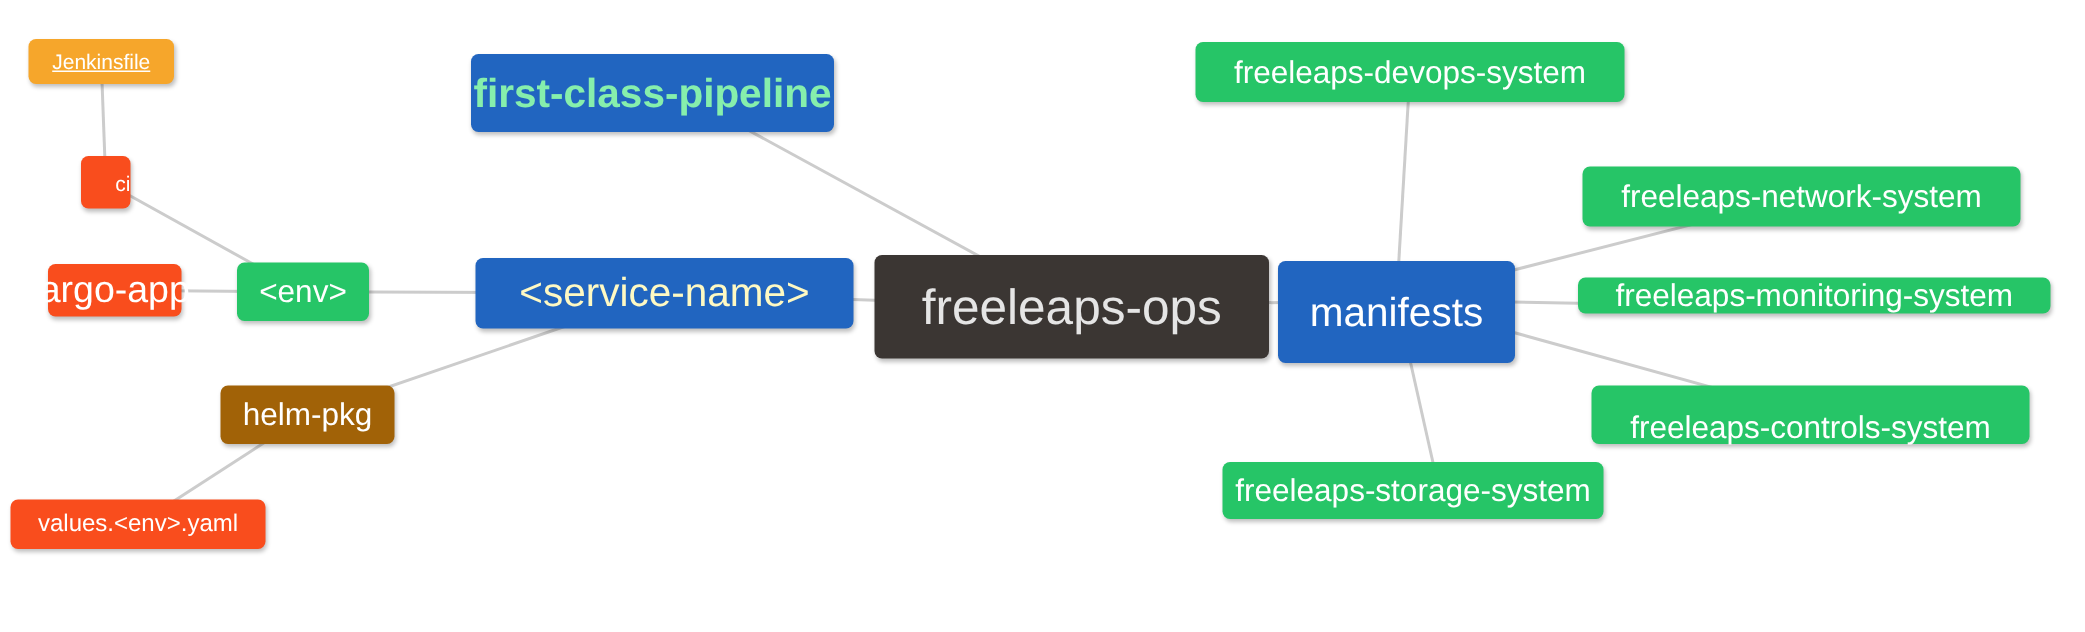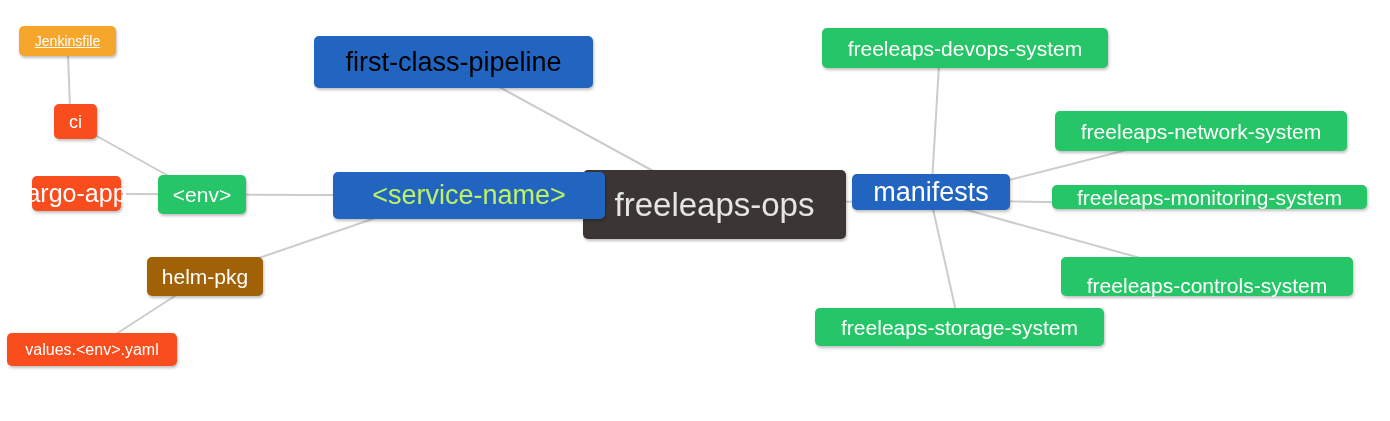--- a/index.html
+++ b/index.html
@@ -63,56 +63,56 @@
       <line x1="931" y1="200" x2="940" y2="48" stroke="#cccccc"></line>
       <line x1="931" y1="200" x2="1201" y2="131" stroke="#cccccc"></line>
       <line x1="931" y1="200" x2="1209.5" y2="205" stroke="#cccccc"></line>
       <line x1="931" y1="200" x2="1207" y2="276.5" stroke="#cccccc"></line>
       <line x1="931" y1="200" x2="959.5" y2="327" stroke="#cccccc"></line>
     </svg>
   <div class="node-layer">
       <div class="node" style="left: 583px; top: 170px; width: 263px; height: 69px; background: rgb(59, 54, 51); font-size: 33px; color: #e5e5e5;">
         <span class="node-label">freeleaps-ops</span>
       </div>
-      <div class="node" style="left: 314px; top: 36px; width: 279px; height: 52px; background: rgb(33, 101, 192); font-size: 27px; color: #000000;">
+      <div class="node" style="left: 314px; top: 36px; width: 242px; height: 52px; background: rgb(33, 101, 192); font-size: 27px; color: #86efac; font-weight: bold;">
         <span class="node-label">first-class-pipeline</span>
       </div>
-      <div class="node" style="left: 317px; top: 172px; width: 272px; height: 47px; background: rgb(33, 101, 192); font-size: 27px; color: #bef264; margin-left: 16px;">
+      <div class="node" style="left: 317px; top: 172px; width: 252px; height: 47px; background: rgb(33, 101, 192); font-size: 27px; color: #fef9c3;">
         <span class="node-label">&lt;service-name&gt;</span>
       </div>
-      <div class="node" style="left: 852px; top: 174px; width: 158px; height: 36px; background: rgb(33, 101, 192); font-size: 27px; color: rgb(255, 255, 255); text-align: center;">
+      <div class="node" style="left: 852px; top: 174px; width: 158px; height: 68px; background: rgb(33, 101, 192); font-size: 27px; color: rgb(255, 255, 255); text-align: center;">
         <span class="node-label">manifests</span>
       </div>
       <div class="node" style="left: 19px; top: 26px; width: 97px; height: 30px; background: rgb(246, 166, 43); font-size: 14px; color: rgb(255, 255, 255); text-decoration: underline;">
         <span class="node-label">Jenkinsfile</span>
       </div>
-      <div class="node" style="left: 54px; top: 104px; width: 43px; height: 35px; background: rgb(249, 77, 29); font-size: 18px; color: rgb(255, 255, 255);">
+      <div class="node" style="left: 54px; top: 104px; width: 33px; height: 35px; background: rgb(249, 77, 29); font-size: 14px; color: rgb(255, 255, 255); justify-content: flex-end;">
         <span class="node-label">ci</span>
       </div>
       <div class="node" style="left: 32px; top: 176px; width: 89px; height: 35px; background: rgb(249, 77, 29); font-size: 25px; color: rgb(255, 255, 255);">
         <span class="node-label">argo-app</span>
       </div>
       <div class="node" style="left: 158px; top: 175px; width: 88px; height: 39px; background: rgb(38, 197, 103); font-size: 21px; color: rgb(255, 255, 255);">
         <span class="node-label">&lt;env&gt;</span>
       </div>
       <div class="node" style="left: 147px; top: 257px; width: 116px; height: 39px; background: #a16207; font-size: 21px; color: rgb(255, 255, 255);">
         <span class="node-label">helm-pkg</span>
       </div>
       <div class="node" style="left: 7px; top: 333px; width: 170px; height: 33px; background: rgb(249, 77, 29); font-size: 16px; color: rgb(255, 255, 255);">
         <span class="node-label">values.&lt;env&gt;.yaml</span>
       </div>
-      <div class="node" style="left: 797px; top: 28px; width: 286px; height: 40px; background: rgb(38, 197, 103); font-size: 21px; color: rgb(255, 255, 255); margin-left: 25px;">
+      <div class="node" style="left: 797px; top: 28px; width: 286px; height: 40px; background: rgb(38, 197, 103); font-size: 21px; color: rgb(255, 255, 255);">
         <span class="node-label">freeleaps-devops-system</span>
       </div>
       <div class="node" style="left: 1055px; top: 111px; width: 292px; height: 40px; background: rgb(38, 197, 103); font-size: 21px; color: rgb(255, 255, 255);">
         <span class="node-label">freeleaps-network-system</span>
       </div>
       <div class="node" style="left: 1052px; top: 185px; width: 315px; height: 24px; background: rgb(38, 197, 103); font-size: 21px; color: rgb(255, 255, 255);">
         <span class="node-label">freeleaps-monitoring-system</span>
       </div>
       <div class="node" style="left: 1061px; top: 257px; width: 292px; height: 39px; background: rgb(38, 197, 103); font-size: 21px; color: rgb(255, 255, 255); align-items: flex-end;">
         <span class="node-label">freeleaps-controls-system</span>
       </div>
-      <div class="node" style="left: 815px; top: 308px; width: 289px; height: 38px; background: rgb(38, 197, 103); font-size: 21px; color: rgb(255, 255, 255);">
+      <div class="node" style="left: 815px; top: 308px; width: 254px; height: 38px; background: rgb(38, 197, 103); font-size: 21px; color: rgb(255, 255, 255);">
         <span class="node-label">freeleaps-storage-system</span>
       </div>
     </div>
 </div>
 
 </body></html>

